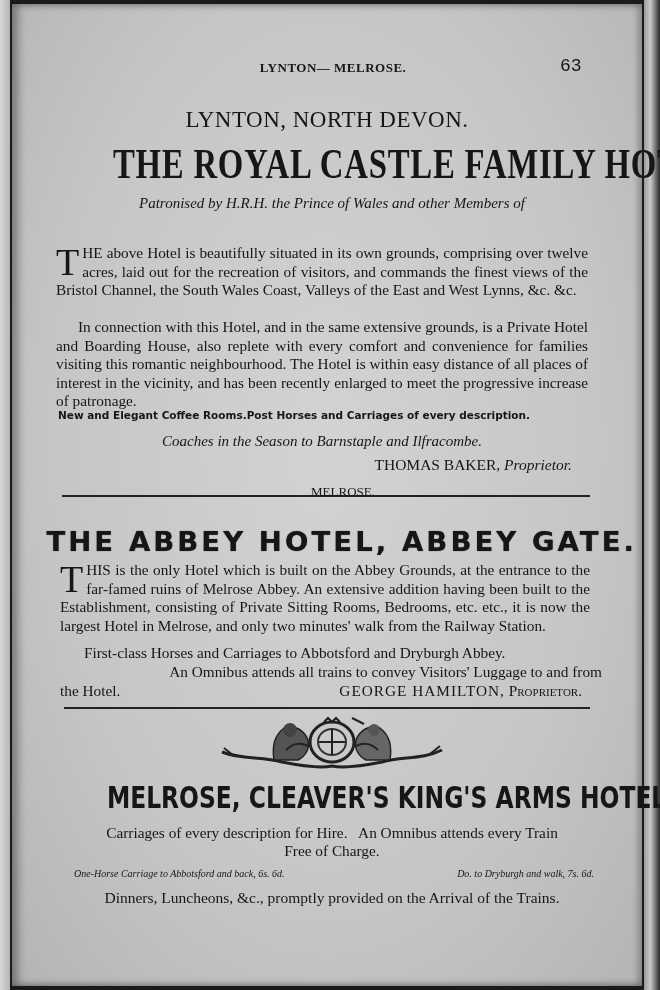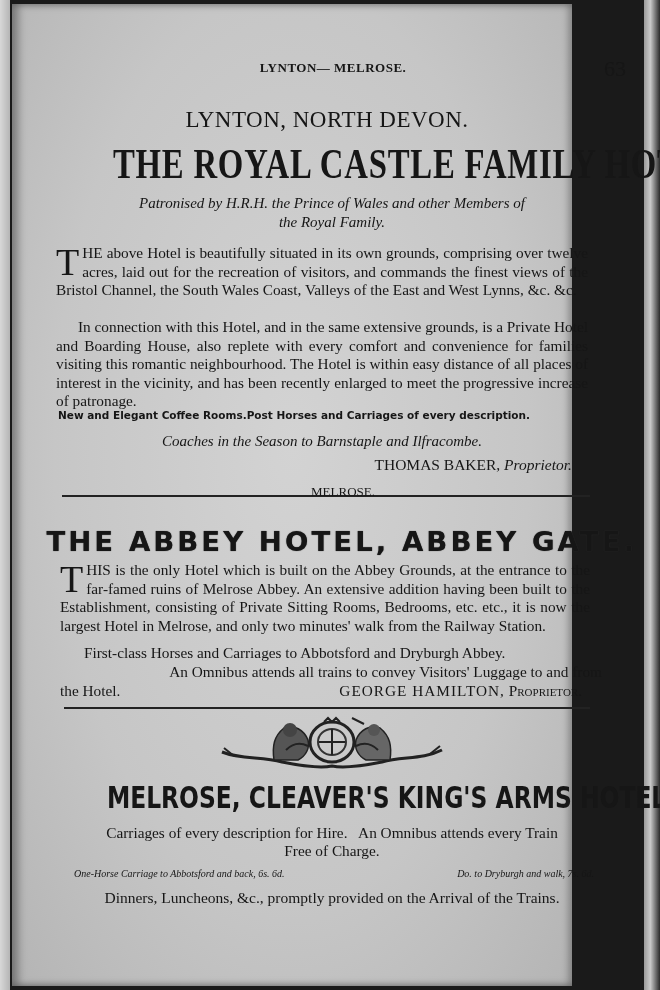--- a/index.html
+++ b/index.html
@@ -12,36 +12,35 @@
     }
     .left-leaf {
       position: absolute; left: 0; top: 0; width: 10px; height: 990px;
       background: linear-gradient(to right, #d8d8d8, #b5b5b5);
     }
     .right-edge {
       position: absolute; right: 0; top: 0; width: 16px; height: 990px;
       background: linear-gradient(to right, #9a9a9a, #c9c9c9 40%, #2a2a2a);
     }
     .page {
-      position: absolute; left: 12px; top: 4px; width: 560px; height: 982px;
+      position: absolute; left: 12px; top: 4px; width: 630px; height: 982px;
       background: radial-gradient(ellipse at 50% 45%, #d3d3d3 0%, #c6c6c6 60%, #b4b4b4 100%);
       box-shadow: inset 6px 0 8px rgba(0,0,0,0.35), inset -4px 0 6px rgba(0,0,0,0.25);
     }
     .abs { position: absolute; }
     .center { text-align: center; }
     .running-head {
       left: 0; width: 630px; top: 56px;
       font-family: "Liberation Serif", serif; font-weight: bold;
       font-size: 13px; letter-spacing: 0.5px; text-align: center;
       padding-left: 6px;
     }
     .page-number {
-      left: 548px; top: 52px; font-size: 22px;
-      font-family: Liberation Serif, serif;
-      margin-left: 44px;
+      left: 548px; top: 52px; font-size: 18px;
+      font-family: Liberation Mono, monospace;
     }
     .place-line {
       left: 0; width: 630px; top: 103px; text-align: center;
       font-family: "Liberation Serif", serif; font-size: 23px; letter-spacing: 0.5px;
     }
     .royal-title {
       left: 40px; width: 554px; top: 136px; text-align: center;
       font-family: "Liberation Serif", serif; font-weight: bold;
       font-size: 42px; line-height: 48px; transform: scaleX(0.78); transform-origin: center;
       white-space: nowrap; letter-spacing: 1px;
@@ -87,21 +86,20 @@
 <div class="page">
 
   <div class="abs running-head">LYNTON— MELROSE.</div>
   <div class="abs page-number">63</div>
 
   <div class="abs place-line">LYNTON, NORTH DEVON.</div>
   <div class="abs royal-title">THE ROYAL CASTLE FAMILY HOTEL.</div>
 
   <div class="abs italic-note center" style="left:60px; width:520px; top:190px;">
     <div>Patronised by H.R.H. the Prince of Wales and other Members of</div>
-    <div>the Royal Family.</div>
   </div>
 
   <div class="abs body-text" style="left:44px; width:532px; top:240px;">
     <span class="dropcap">T</span><span>HE above Hotel is beautifully situated in its own grounds, comprising over twelve acres, laid out for the recreation of visitors, and commands the finest views of the Bristol Channel, the South Wales Coast, Valleys of the East and West Lynns, &amp;c. &amp;c.</span>
   </div>
 
   <div class="abs body-text" style="left:44px; width:532px; top:314px; text-indent:22px;">In connection with this Hotel, and in the same extensive grounds, is a Private Hotel and Boarding House, also replete with every comfort and convenience for families visiting this romantic neighbourhood.  The Hotel is within easy distance of all places of interest in the vicinity, and has been recently enlarged to meet the progressive increase of patronage.</div>
 
   <div class="abs" style="left:46px; width:532px; top:405px; display:flex; justify-content:flex-start;">
     <span class="bold-small">New and Elegant Coffee Rooms.</span>

